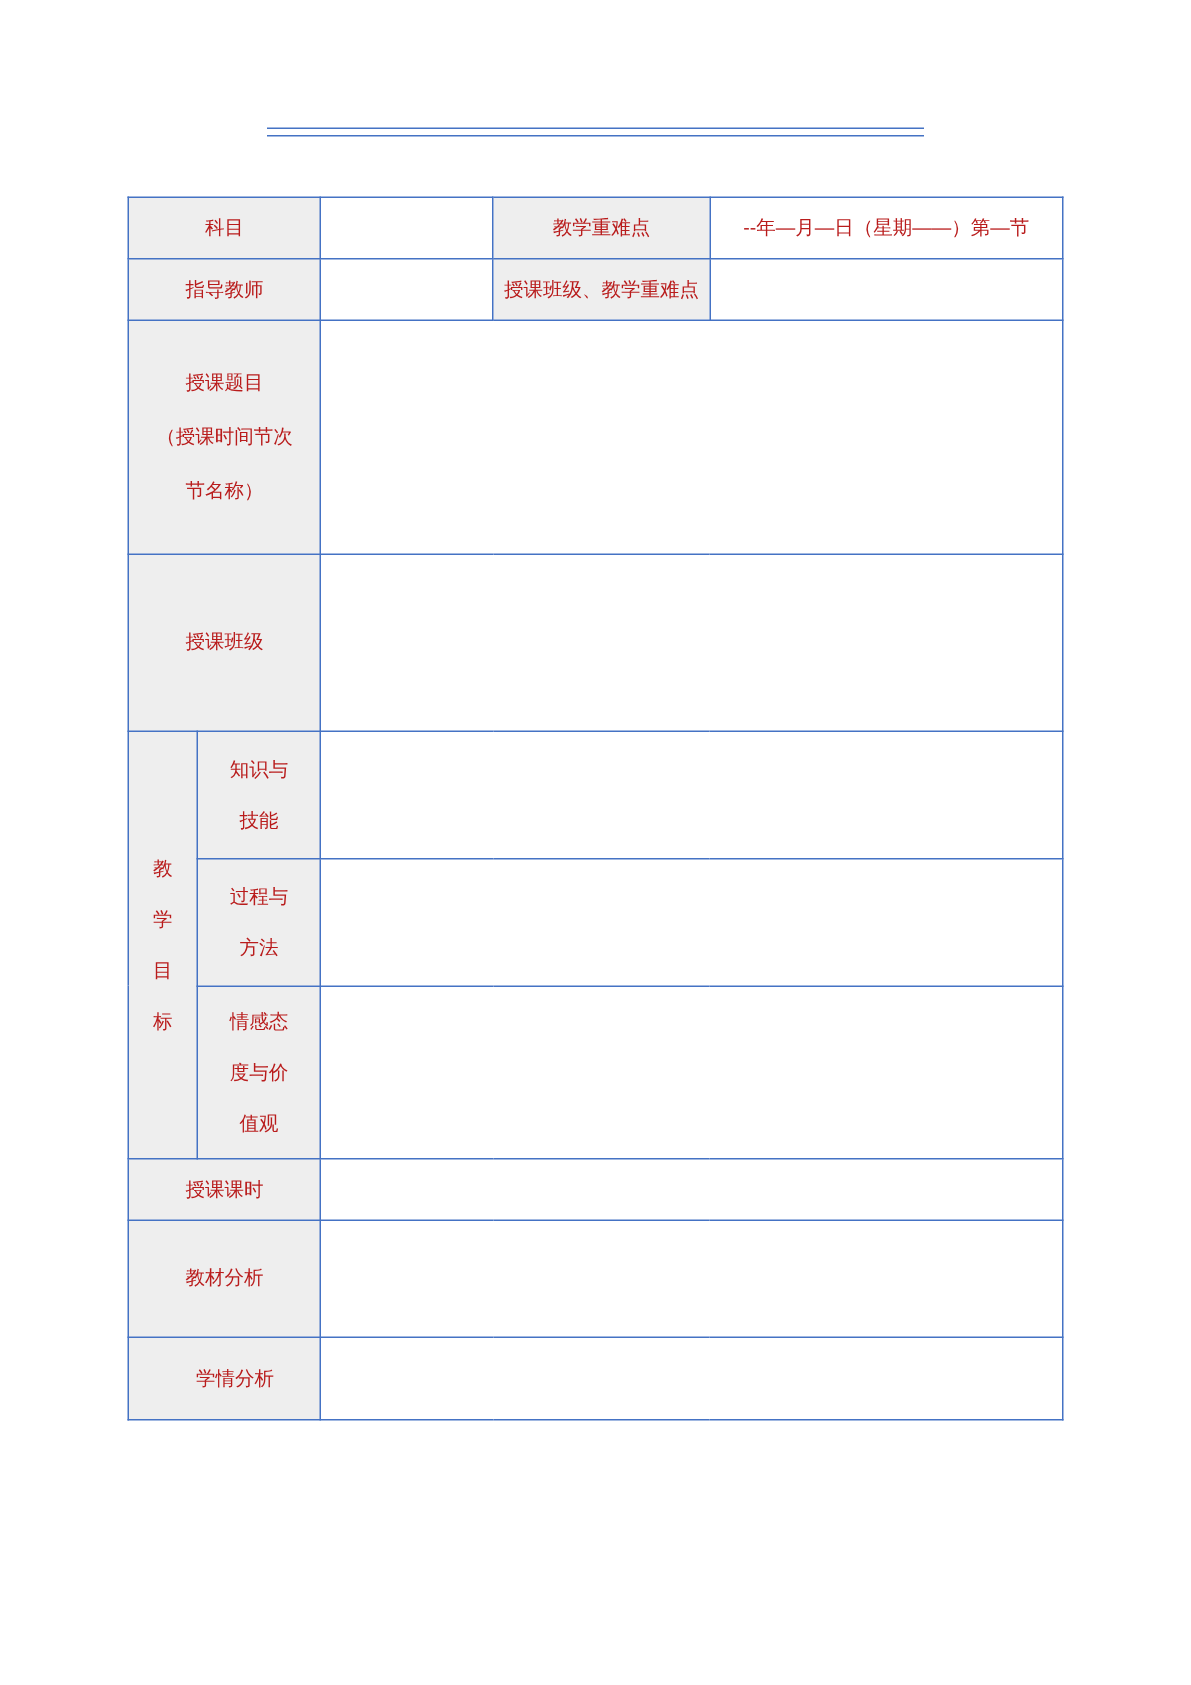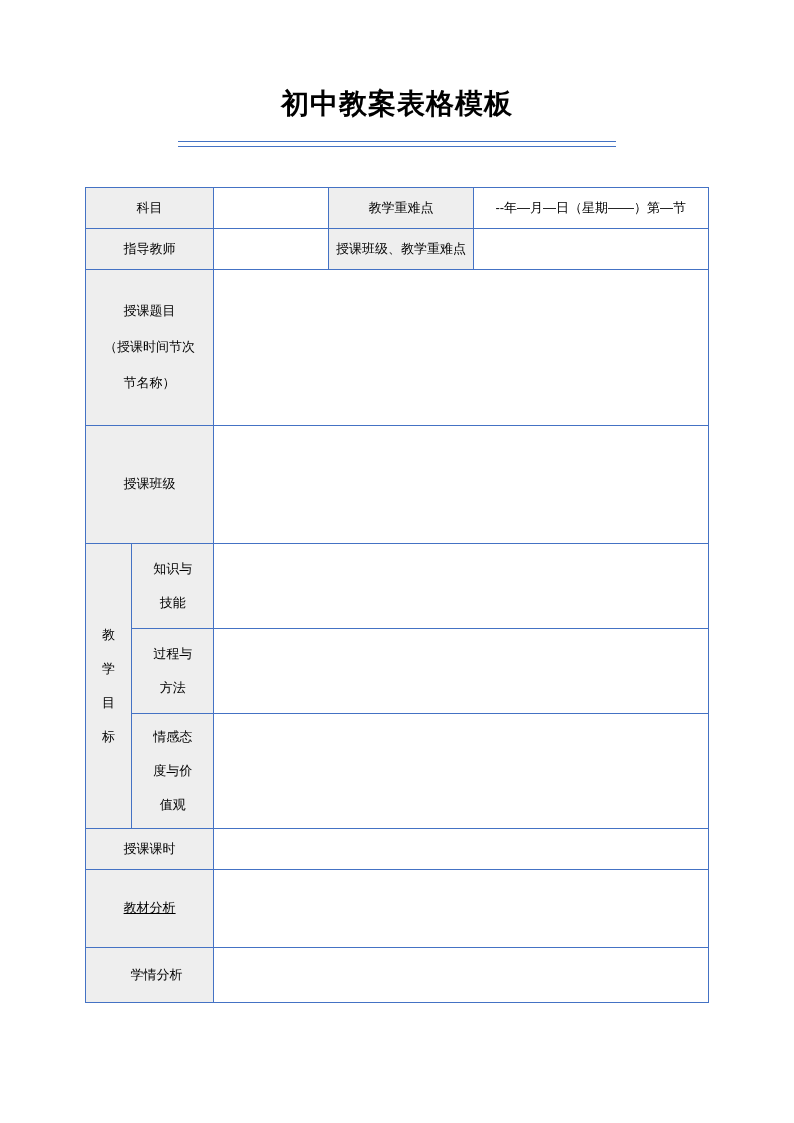--- a/index.html
+++ b/index.html
@@ -39,21 +39,21 @@
       border-top: 1px solid #4472C4;
     }
     .form-table {
       border-collapse: collapse;
       width: 100%;
       table-layout: fixed;
     }
     .form-table td {
       border: 0.5px solid #4472C4;
       font-size: 13px;
-      color: #000000;
+      color: #b91c1c;
       text-align: center;
       vertical-align: middle;
       padding: 3px 2px;
       line-height: 2.6;
     }
     .label-cell {
       background: #eeeeee;
     }
     .tall-cell {
       height: 118px;
@@ -66,31 +66,29 @@
       line-height: 3.8;
     }
     .subrow td {
       height: 85px;
     }
     .small-row td {
       height: 40px;
     }
     .med-row td {
       height: 78px;
-      text-decoration: underline;
     }
     .date-cell {
       font-size: 12.5px;
     }
   </style>
 </head>
 <body>
 
 <div class="page">
-  <h1 class="title">初中教案表格模板</h1>
   <div class="hr-wrapper">
     <hr class="hr1">
     <hr class="hr2">
   </div>
 
   <table class="form-table">
     <colgroup>
       <col style="width: 46px;">
       <col style="width: 82px;">
       <col style="width: 115px;">

